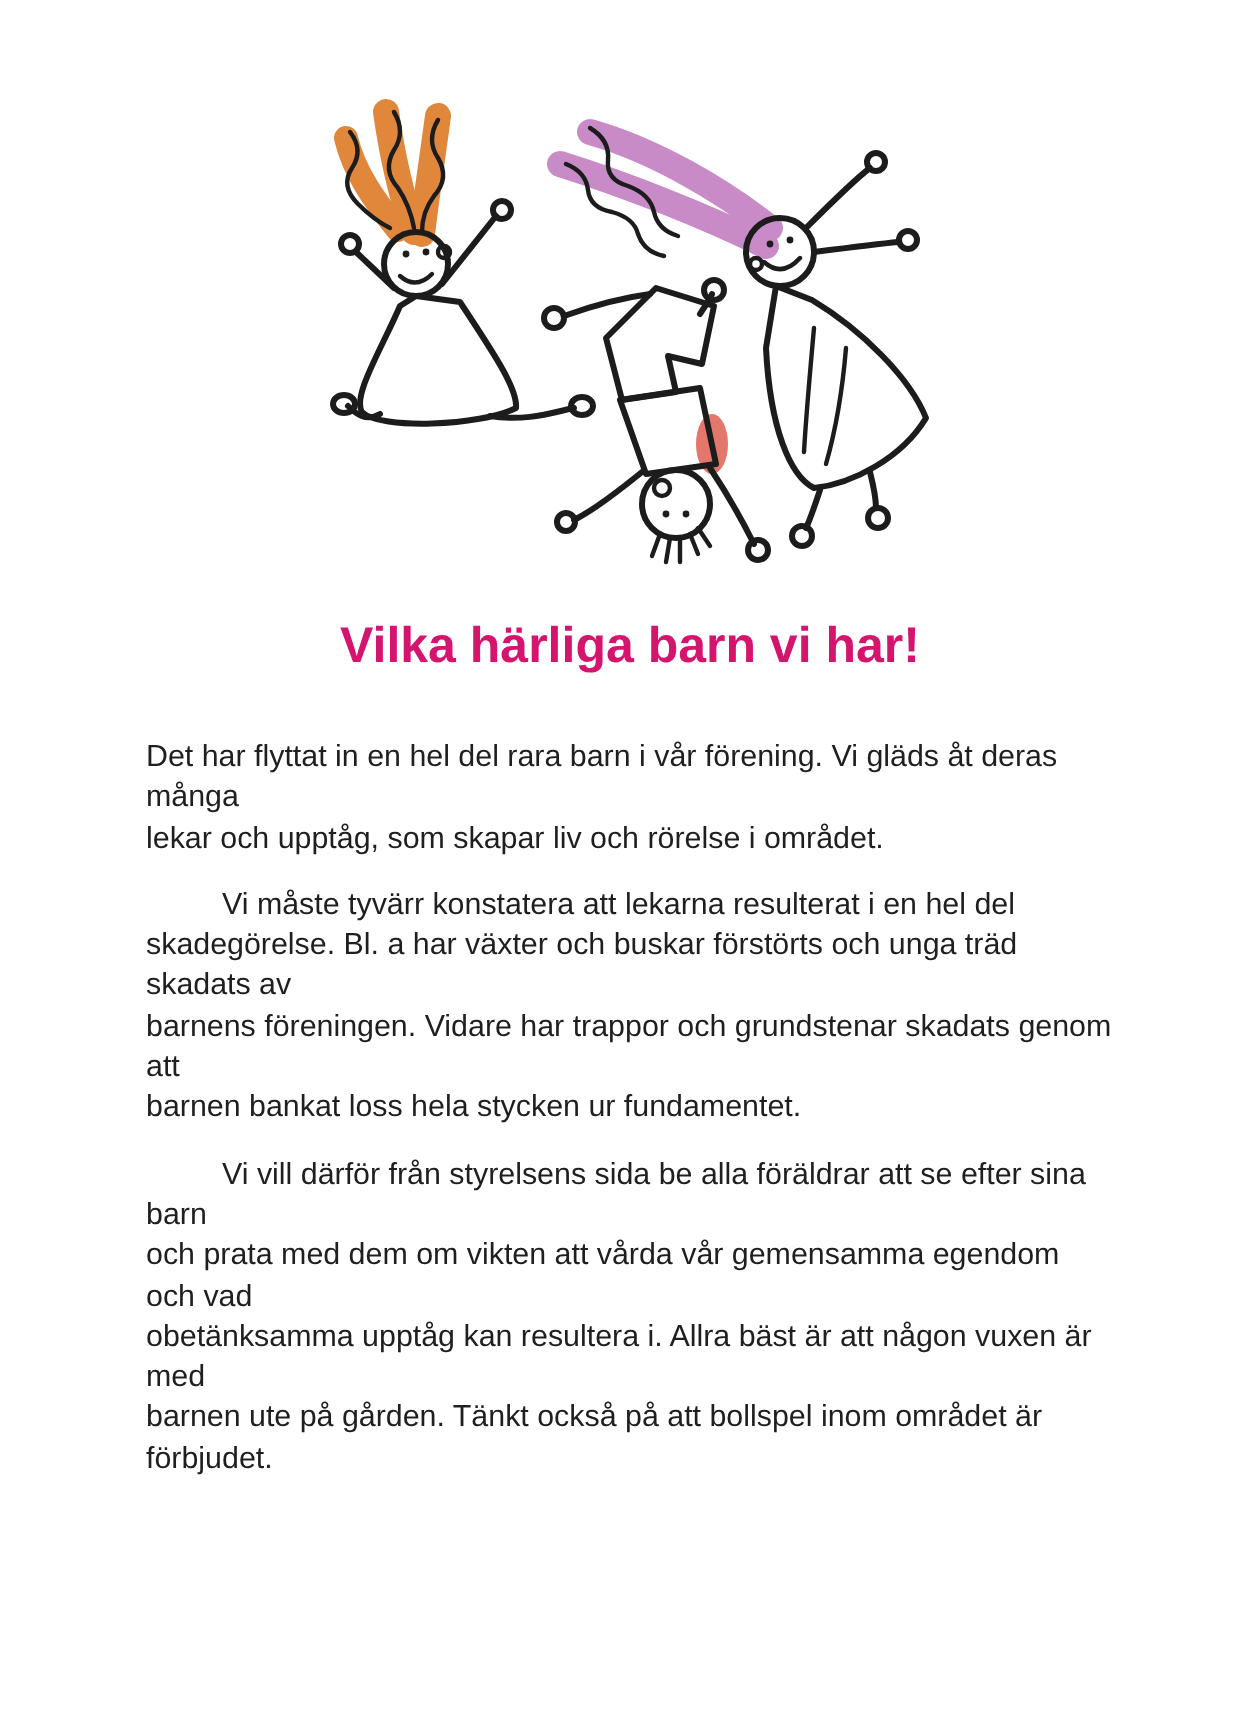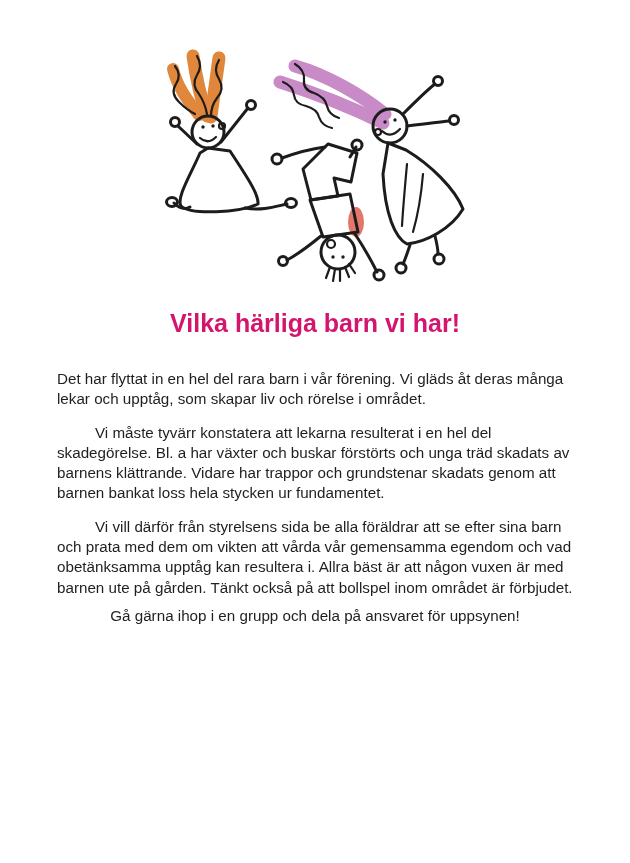--- a/index.html
+++ b/index.html
@@ -10,21 +10,21 @@
   }
   .illustration{width:340px;height:278px;margin:14px auto 0;display:block;}
   .doc-heading{
     margin:16px 0 0;text-align:center;
     font-size:25px;line-height:30px;font-weight:bold;
   }
   .text-block{
     margin:31px 57px 0;
     font-size:15.2px;line-height:20.3px;
   }
-  .para{margin:0 0 13px;white-space:pre-line;}
+  .para{margin:0 16px 13px;white-space:pre-line;}
   .para.indent{text-indent:38px;}
   .para.p4{margin-bottom:8px;}
   .callout{margin:0 0 28px;text-align:center;white-space:pre-line;}
   .signature{text-align:center;font-weight:bold;}
   .sig-line{white-space:nowrap;}
   .caret{
     display:inline-block;width:1.5px;height:15px;background:#000;
     vertical-align:-2px;margin-left:1px;
   }
   svg .ln{stroke:#1c1c1c;stroke-width:3;stroke-linecap:round;stroke-linejoin:round;fill:none;}
@@ -105,22 +105,21 @@
   </g>
 </svg>
 
 <h1 class="doc-heading" style="color: rgb(212, 21, 110);">Vilka härliga barn vi har!</h1>
 
 <div class="text-block">
   <div class="para">Det har flyttat in en hel del rara barn i vår förening. Vi gläds åt deras många
 lekar och upptåg, som skapar liv och rörelse i området.</div>
   <div class="para indent">Vi måste tyvärr konstatera att lekarna resulterat i en hel del
 skadegörelse. Bl. a har växter och buskar förstörts och unga träd skadats av
-barnens klättrande. Vidare har trappor och grundstenar skadats genom att
+barnens föreningen. Vidare har trappor och grundstenar skadats genom att
 barnen bankat loss hela stycken ur fundamentet.</div>
   <div class="para indent p4">Vi vill därför från styrelsens sida be alla föräldrar att se efter sina barn
 och prata med dem om vikten att vårda vår gemensamma egendom och vad
 obetänksamma upptåg kan resultera i. Allra bäst är att någon vuxen är med
 barnen ute på gården. Tänkt också på att bollspel inom området är förbjudet.</div>
 
-  <div class="callout">Gå gärna ihop i en grupp och dela på ansvaret för uppsynen!</div>
 
 </div>
 
 </body></html>

